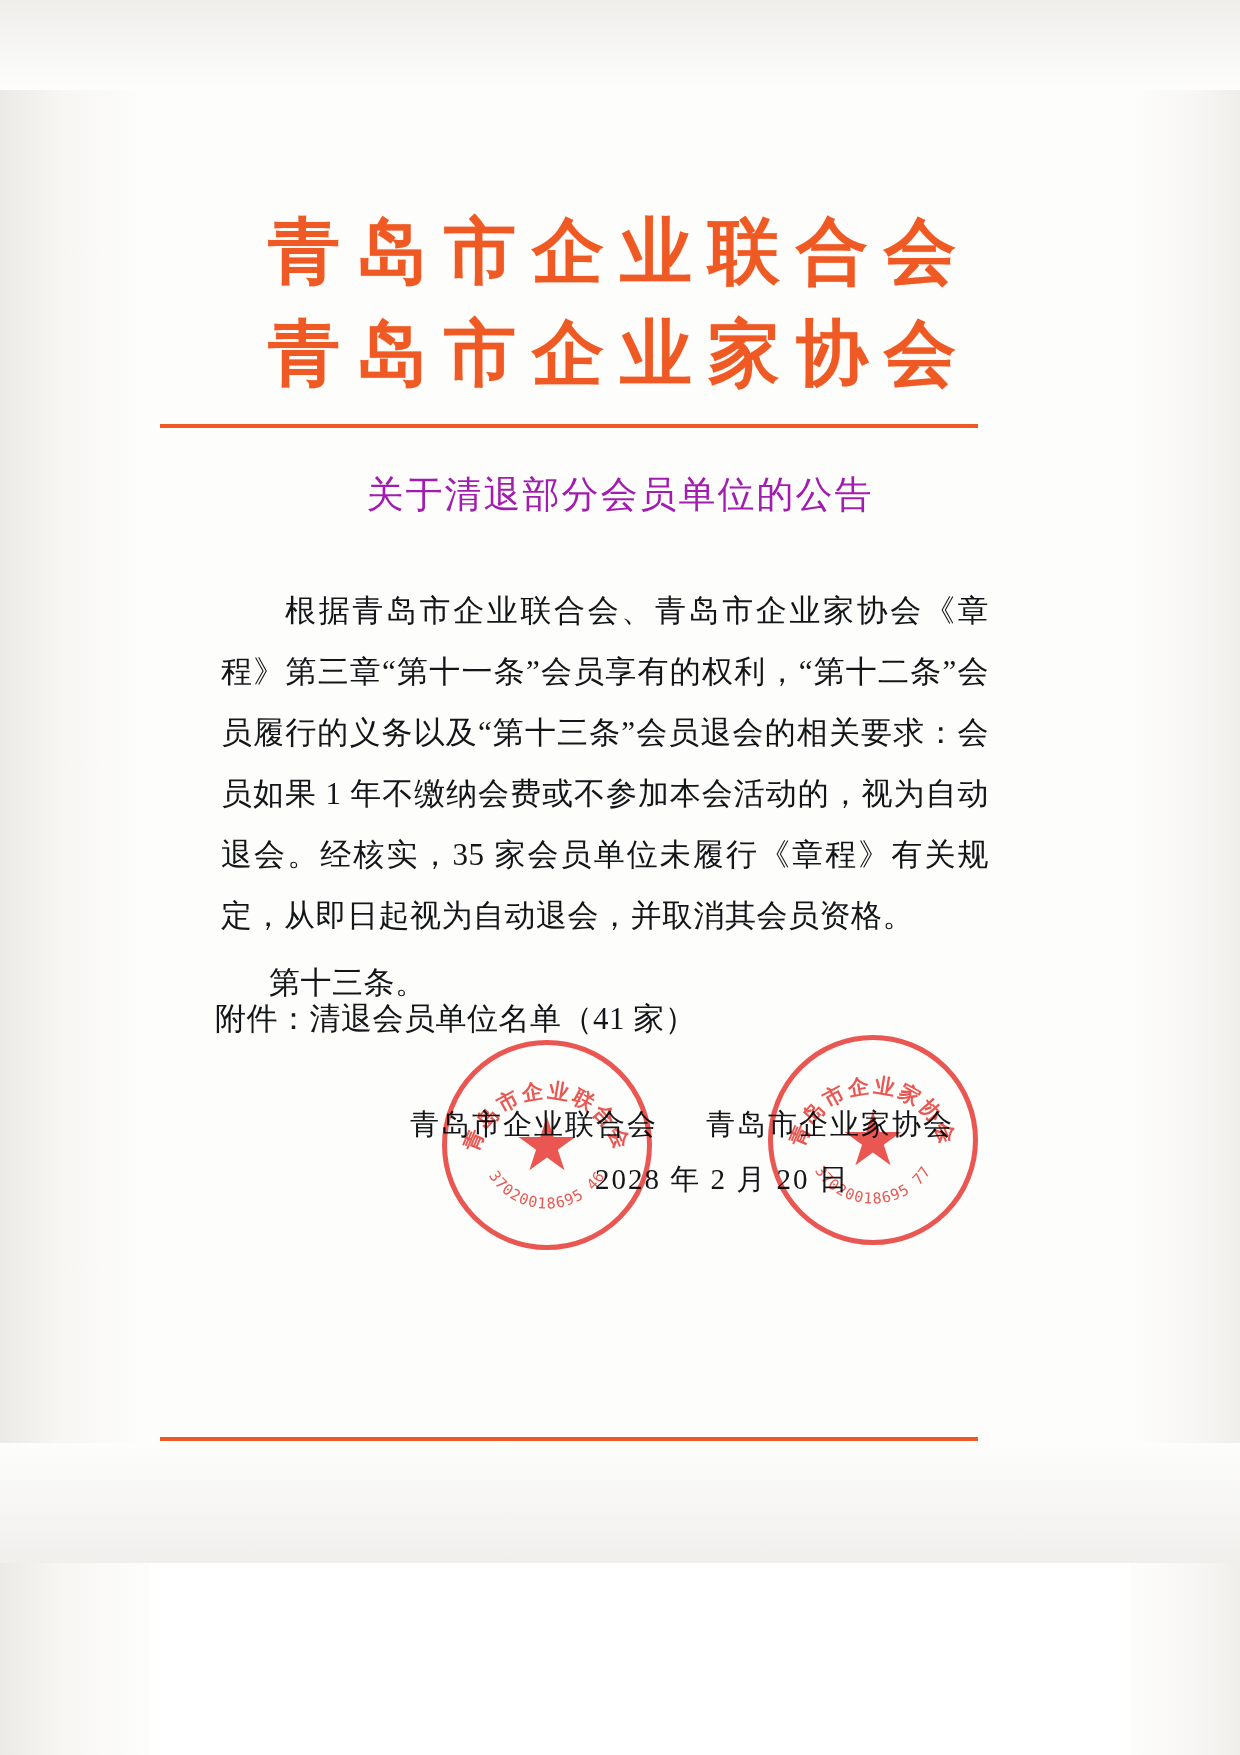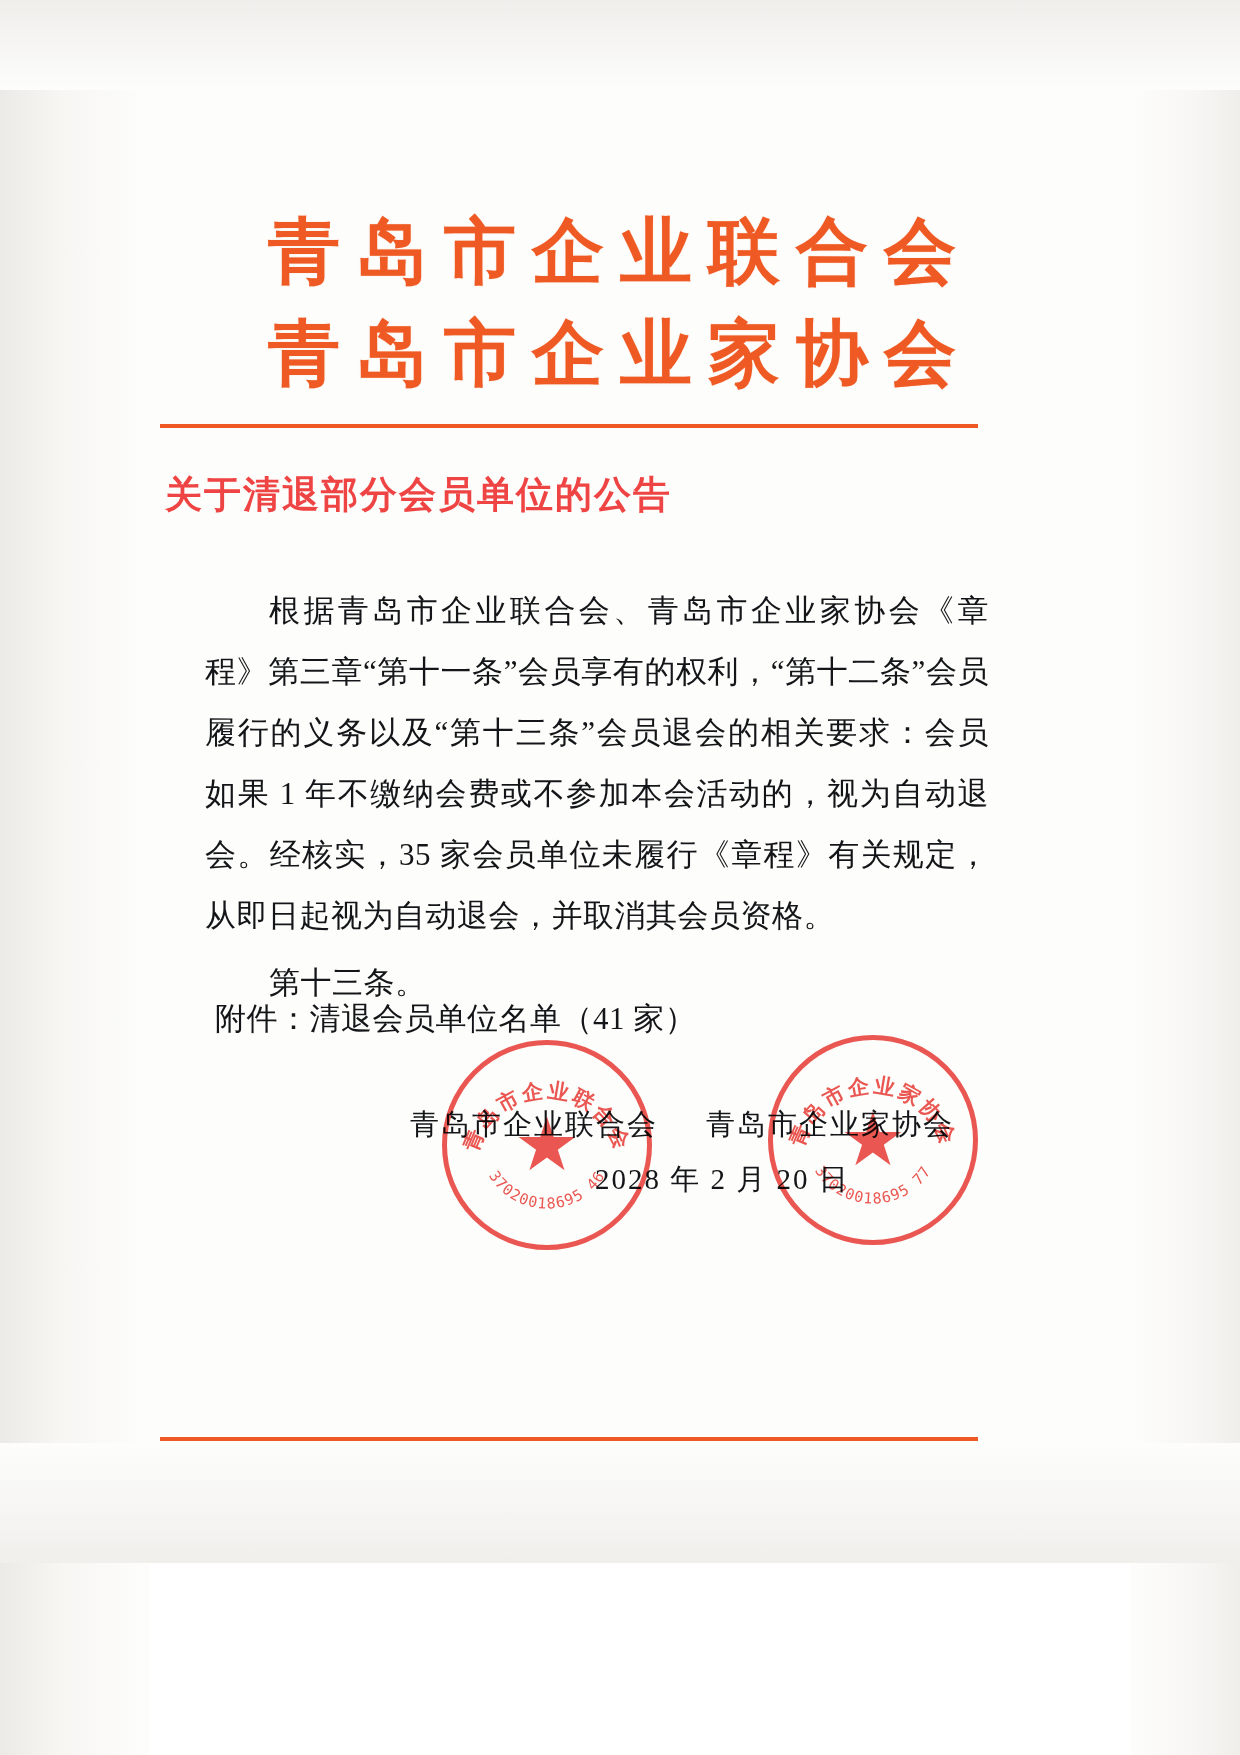--- a/index.html
+++ b/index.html
@@ -76,42 +76,42 @@
     width: 818px;
     height: 4px;
     background: #ef5a24;
   }
 
   .doc-title {
     position: absolute;
     left: 165px;
     top: 470px;
     width: 910px;
-    text-align: left;
-    font-family: "DejaVu Sans", sans-serif;
-    font-weight: bold;
+    text-align: center;
+    font-family: "DejaVu Sans", sans-serif;
+    font-weight: normal;
     font-size: 37px;
     letter-spacing: 2px;
-    color: #ef4444;
+    color: #a21caf;
   }
 
   .body-text {
     position: absolute;
     left: 205px;
     top: 580px;
     width: 784px;
     font-size: 31px;
     line-height: 61px;
     color: #141518;
     text-align: justify;
     text-justify: inter-ideograph;
     letter-spacing: 0.5px;
   }
   .para {
-    margin: 0 0 6px 0;
+    margin: 0 0 6px 16px;
     text-indent: 64px;
   }
   .para-2 {
     margin: 0;
     text-indent: 64px;
   }
 
   .attachment {
     position: absolute;
     left: 205px;

